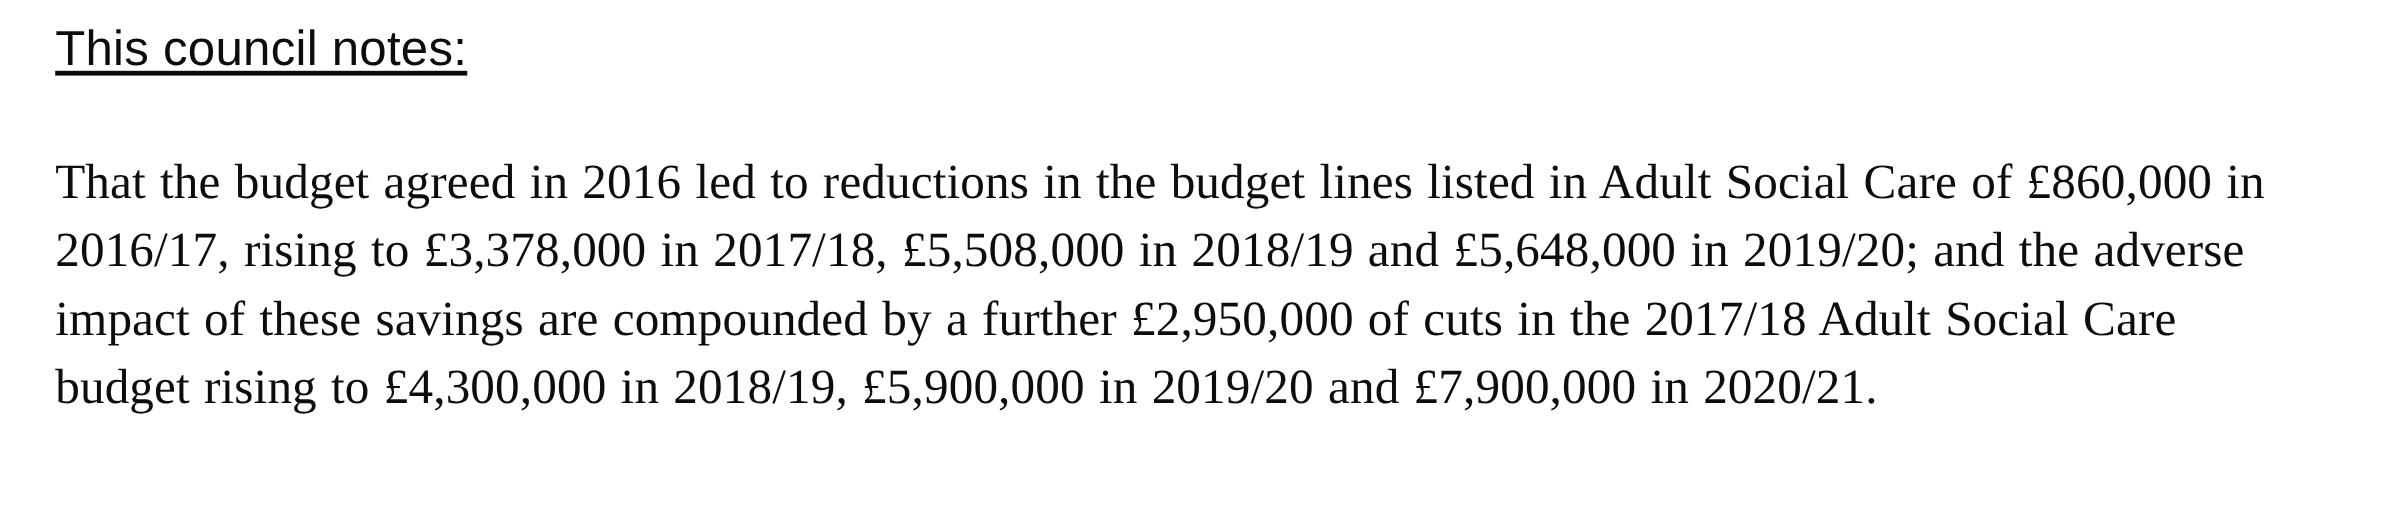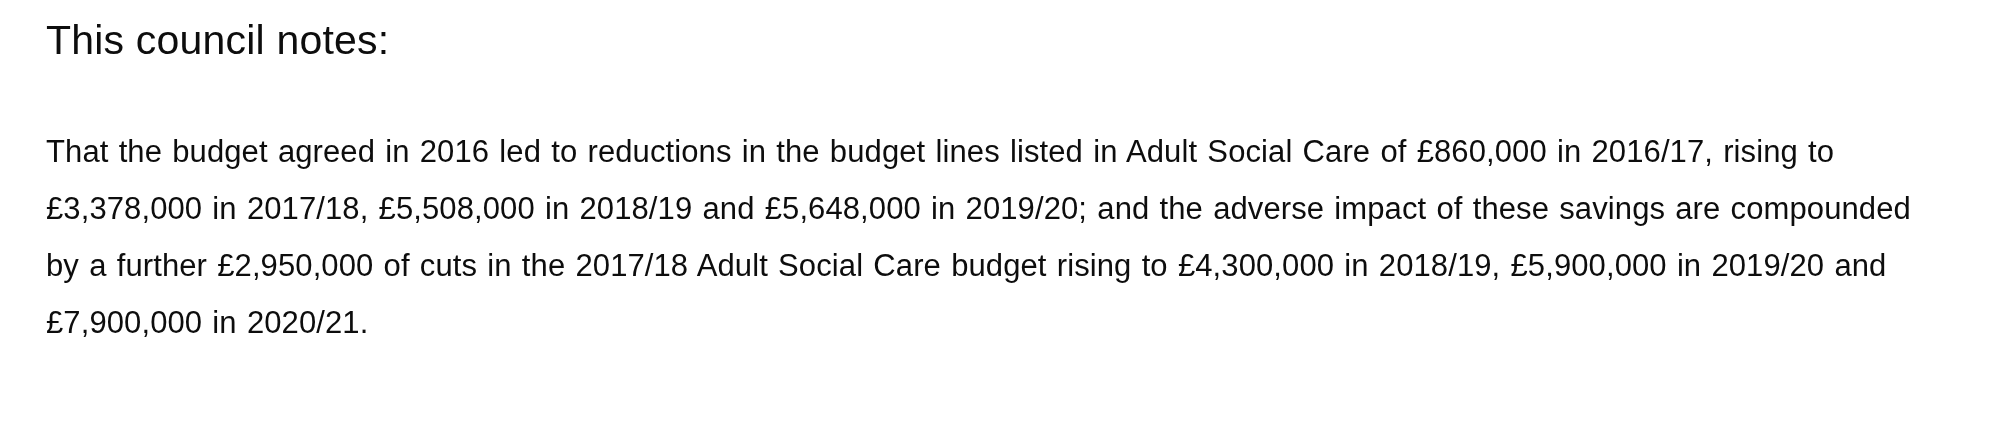--- a/index.html
+++ b/index.html
@@ -20,32 +20,34 @@
     height: 440px;
     background: #ffffff;
     box-sizing: border-box;
     padding: 8px 60px 0 46px;
   }
   .heading {
     font-size: 41px;
     line-height: 1.2;
     font-weight: 400;
     letter-spacing: 0.2px;
+    text-decoration: underline;
     text-underline-offset: 5px;
     margin: 8px 0 0 0;
     white-space: nowrap;
   }
   .body-block {
     margin-top: 58px;
-    font-size: 31px;
+    font-size: 41px;
     line-height: 57px;
     letter-spacing: 0.1px;
     max-width: 1880px;
     text-align: left;
     word-spacing: 1.5px;
+    font-family: Liberation Serif, serif;
   }
   .body-block p {
     margin: 0;
   }
 </style>
 </head>
 <body>
 
 <div class="page">
   <h1 class="heading">This council notes:</h1>

